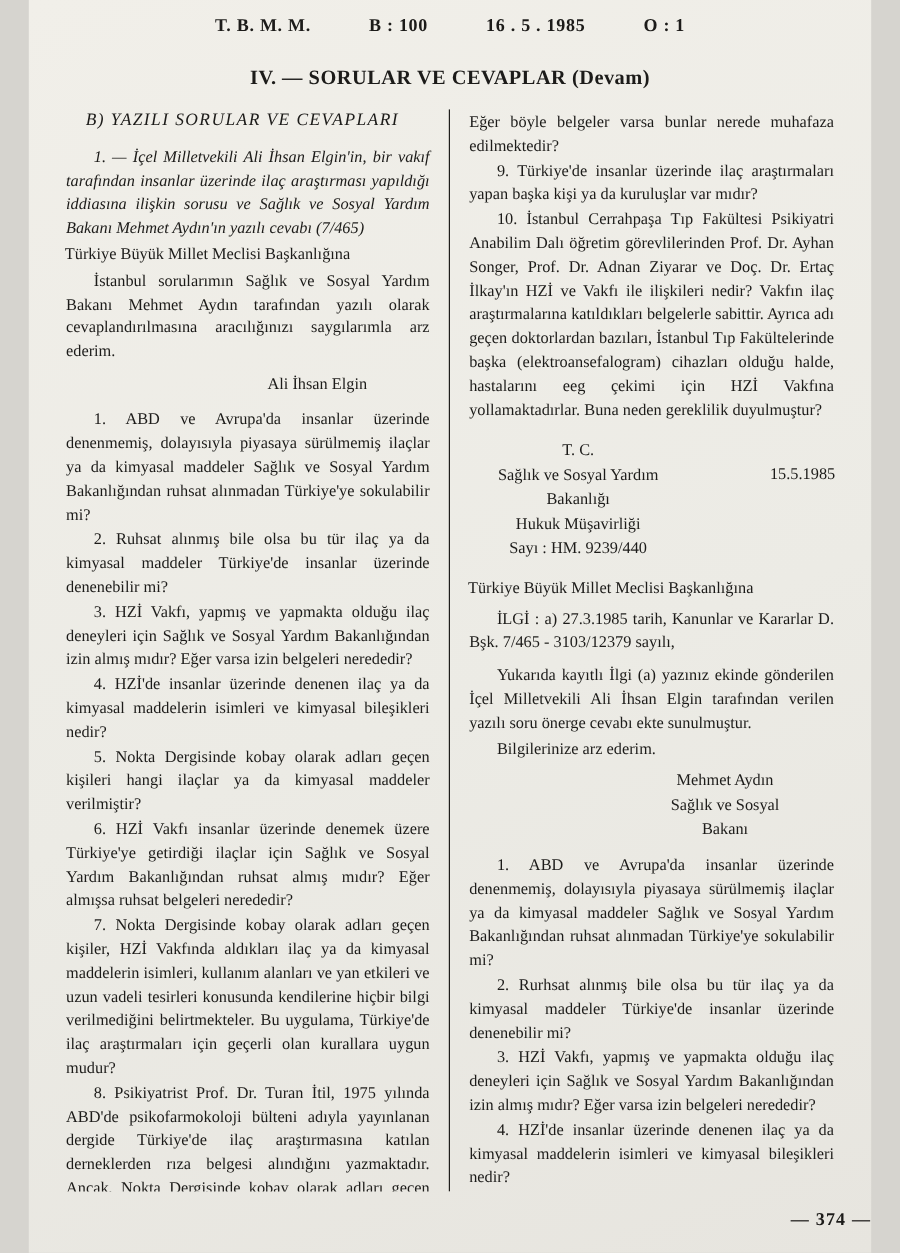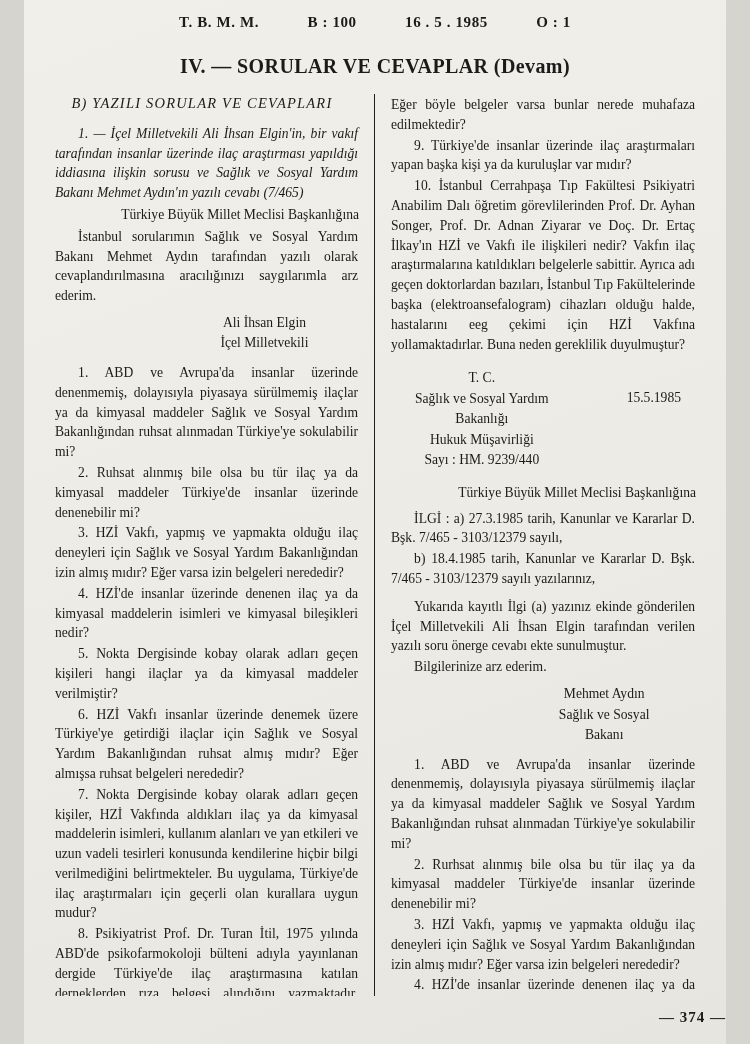--- a/index.html
+++ b/index.html
@@ -23,21 +23,21 @@
     text-align: center;
     font-weight: bold;
     font-size: 15px;
     letter-spacing: 0.6px;
     white-space: nowrap;
   }
   .masthead span { display: inline-block; margin: 0 22px; }
   .section-title {
     margin: 24px 0 0 0;
     text-align: center;
-    font-size: 20px;
+    font-size: 17px;
     font-weight: bold;
     letter-spacing: 0.4px;
   }
   
   .columns {
     display: flex;
     margin-top: 16px;
     height: 902px;
     overflow: hidden;
   }
@@ -58,21 +58,21 @@
     margin: 0 0 10px 0;
     font-size: 14.5px;
     font-weight: normal;
     font-style: italic;
     letter-spacing: 1.2px;
     text-align: left;
     text-indent: 1.2em;
   }
   .italic { font-style: italic; }
   .salutation {
-    text-align: right;
+    text-align: left;
     text-indent: 0 !important;
     margin: 2px 0 !important;
   }
   .sal-gap { margin-top: 12px !important; margin-bottom: 6px !important; }
 
   .signature {
     margin: 7px 0 9px 0;
     text-align: center;
   }
   .signature div { line-height: 20.5px; }
@@ -87,21 +87,21 @@
     margin: 14px 0 10px 0;
   }
   .lh-inner {
     width: 60%;
     text-align: center;
     line-height: 20.5px;
   }
   .lh-date {
     position: absolute;
     top: 20px;
-    right: 15px;
+    right: 0;
   }
   
   .page-footer {
     position: absolute;
     bottom: 18px;
     left: 0;
     width: 100%;
     text-align: right;
     font-weight: bold;
     font-size: 15px;
@@ -128,21 +128,20 @@
       <h2 class="subheading">B)  YAZILI SORULAR VE CEVAPLARI</h2>
 
       <p class="italic">1. — İçel Milletvekili Ali İhsan Elgin'in, bir vakıf tarafından insanlar üzerinde ilaç araştırması yapıldığı iddiasına ilişkin sorusu ve Sağlık ve Sosyal Yardım Bakanı Mehmet Aydın'ın yazılı cevabı (7/465)</p>
 
       <p class="salutation">Türkiye Büyük Millet Meclisi Başkanlığına</p>
 
       <p>İstanbul sorularımın Sağlık ve Sosyal Yardım Bakanı Mehmet Aydın tarafından yazılı olarak cevaplandırılmasına aracılığınızı saygılarımla arz ederim.</p>
 
       <div class="signature sig-left">
         <div>Ali İhsan Elgin</div>
-        <div>İçel Milletvekili</div>
       </div>
 
       <p class="first-question">1.  ABD ve Avrupa'da insanlar üzerinde denenmemiş, dolayısıyla piyasaya sürülmemiş ilaçlar ya da kimyasal maddeler Sağlık ve Sosyal Yardım Bakanlığından ruhsat alınmadan Türkiye'ye sokulabilir mi?</p>
       <p>2.  Ruhsat alınmış bile olsa bu tür ilaç ya da kimyasal maddeler Türkiye'de insanlar üzerinde denenebilir mi?</p>
       <p>3.  HZİ Vakfı, yapmış ve yapmakta olduğu ilaç deneyleri için Sağlık ve Sosyal Yardım Bakanlığından izin almış mıdır? Eğer varsa izin belgeleri nerededir?</p>
       <p>4.  HZİ'de insanlar üzerinde denenen ilaç ya da kimyasal maddelerin isimleri ve kimyasal bileşikleri nedir?</p>
       <p>5.  Nokta Dergisinde kobay olarak adları geçen kişileri hangi ilaçlar ya da kimyasal maddeler verilmiştir?</p>
       <p>6.  HZİ Vakfı insanlar üzerinde denemek üzere Türkiye'ye getirdiği ilaçlar için Sağlık ve Sosyal Yardım Bakanlığından ruhsat almış mıdır? Eğer almışsa ruhsat belgeleri nerededir?</p>
       <p>7.  Nokta Dergisinde kobay olarak adları geçen kişiler, HZİ Vakfında aldıkları ilaç ya da kimyasal maddelerin isimleri, kullanım alanları ve yan etkileri ve uzun vadeli tesirleri konusunda kendilerine hiçbir bilgi verilmediğini belirtmekteler. Bu uygulama, Türkiye'de ilaç araştırmaları için geçerli olan kurallara uygun mudur?</p>
       <p>8.  Psikiyatrist Prof. Dr. Turan İtil, 1975 yılında ABD'de psikofarmokoloji bülteni adıyla yayınlanan dergide Türkiye'de ilaç araştırmasına katılan derneklerden rıza belgesi alındığını yazmaktadır. Ancak, Nokta Dergisinde kobay olarak adları geçen kişiler böyle bir form imzalamadıklarını söylemektedirler.</p>
@@ -161,21 +160,20 @@
           <div>Bakanlığı</div>
           <div>Hukuk Müşavirliği</div>
           <div>Sayı : HM. 9239/440</div>
         </div>
         <div class="lh-date">15.5.1985</div>
       </div>
 
       <p class="salutation sal-gap">Türkiye Büyük Millet Meclisi Başkanlığına</p>
 
       <p>İLGİ : a)  27.3.1985 tarih, Kanunlar ve Kararlar D. Bşk. 7/465 - 3103/12379 sayılı,</p>
-      <p>b)  18.4.1985 tarih, Kanunlar ve Kararlar D. Bşk. 7/465 - 3103/12379 sayılı yazılarınız,</p>
 
       <p class="first-question">Yukarıda kayıtlı İlgi (a) yazınız ekinde gönderilen İçel Milletvekili Ali İhsan Elgin tarafından verilen yazılı soru önerge cevabı ekte sunulmuştur.</p>
       <p>Bilgilerinize arz ederim.</p>
 
       <div class="signature sig-right">
         <div>Mehmet Aydın</div>
         <div>Sağlık ve Sosyal</div>
         <div>Bakanı</div>
       </div>
 

